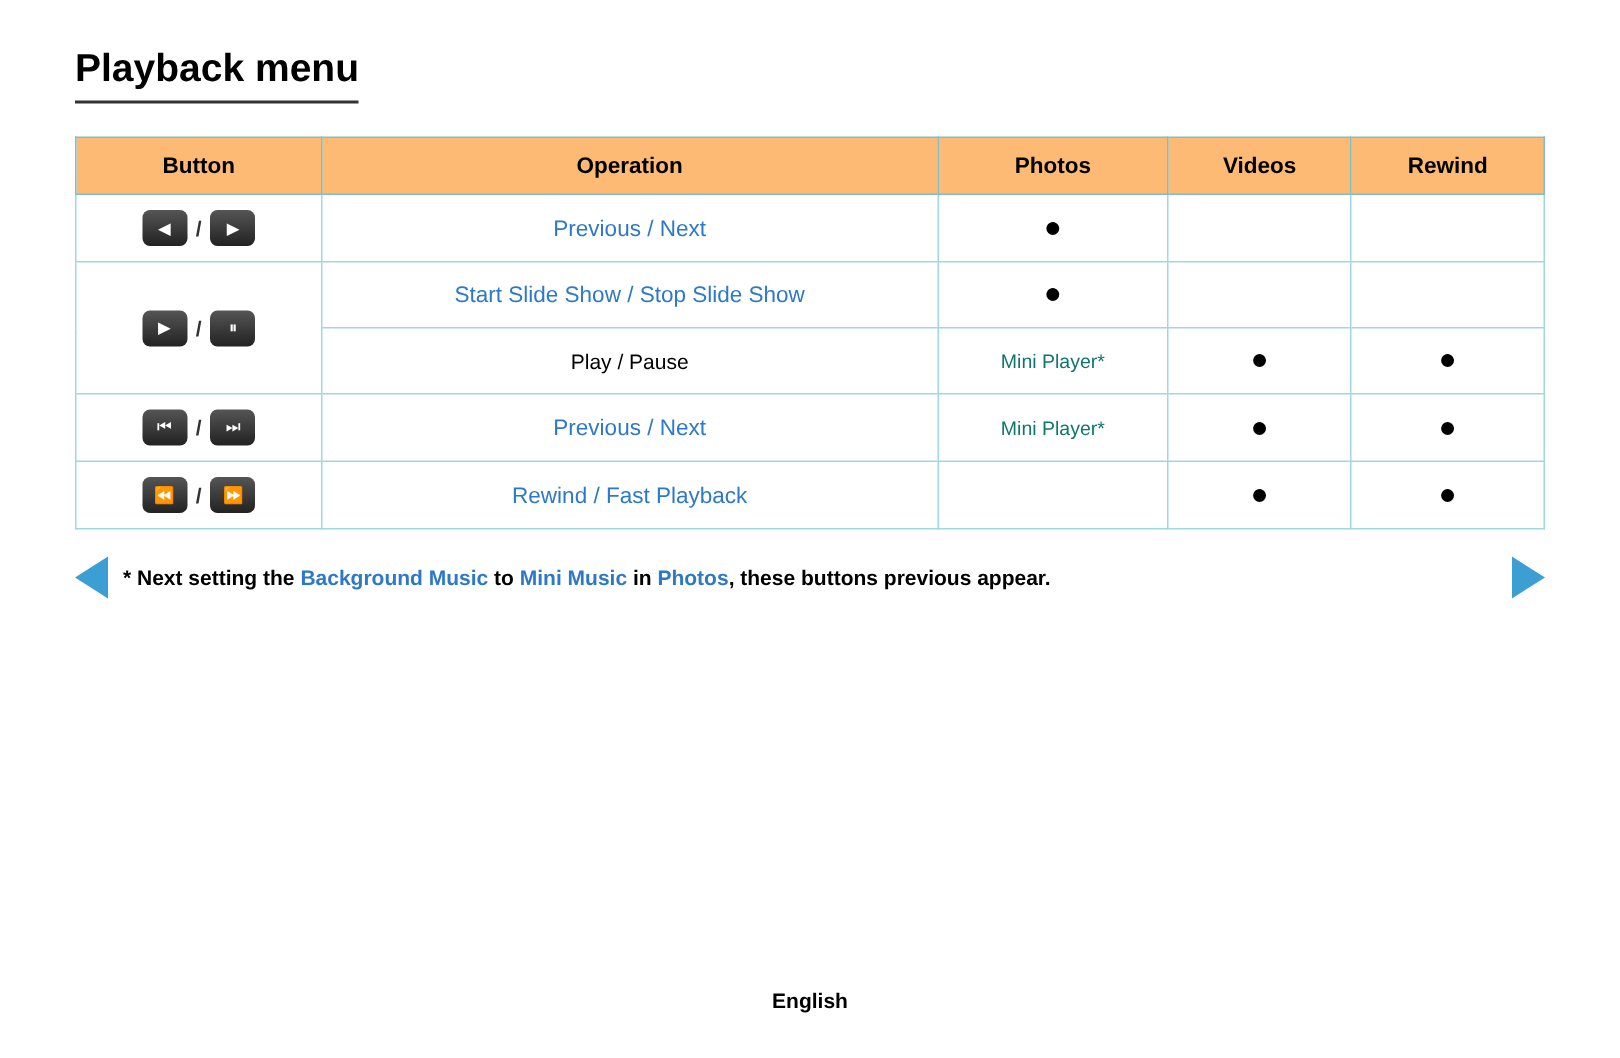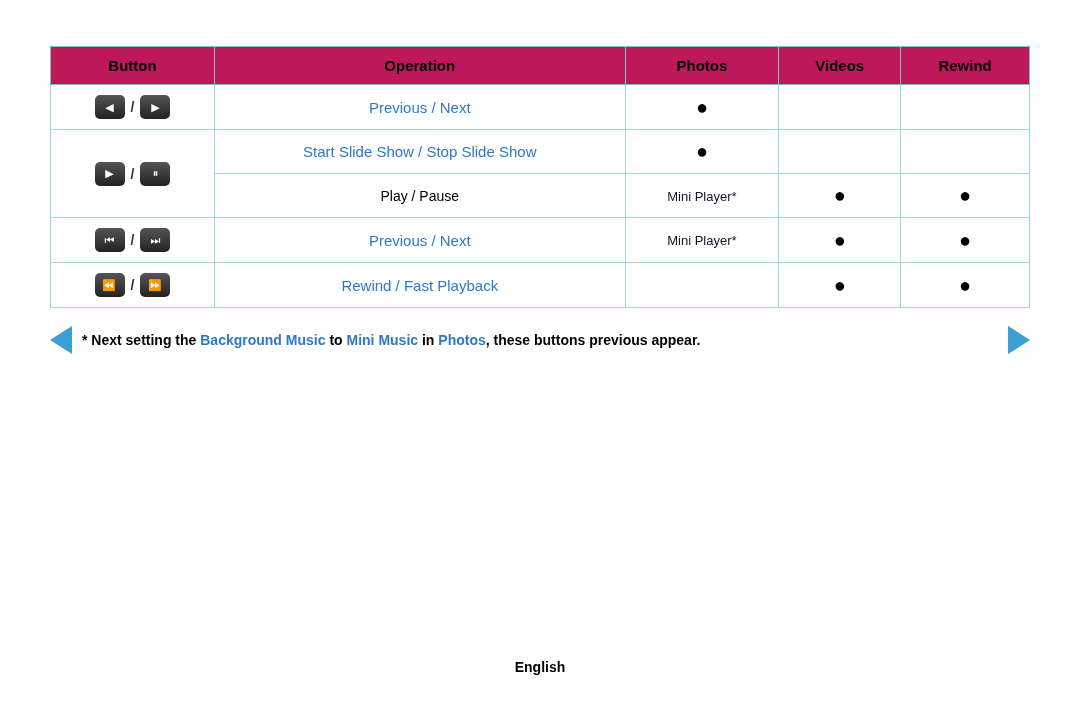--- a/index.html
+++ b/index.html
@@ -26,21 +26,21 @@
       display: inline-block;
     }
 
     table {
       width: 100%;
       border-collapse: collapse;
       margin-top: 16px;
     }
 
     thead tr th {
-      background-color: #be185d;
+      background-color: #fdba74;
       font-weight: bold;
       font-size: 15px;
       padding: 10px 14px;
       border: 1px solid #7bbfcc;
       text-align: center;
     }
 
     thead tr th:first-child {
       text-align: center;
     }
@@ -57,21 +57,21 @@
       font-size: 14px;
     }
 
     tbody tr td:nth-child(2) {
       color: #2e79c7;
       font-weight: normal;
       font-size: 15px;
     }
 
     .mini-player {
-      color: #0f172a;
+      color: #0f766e;
       font-size: 13px;
     }
 
     .bullet {
       font-size: 20px;
     }
 
     .btn-cell {
       display: flex;
       align-items: center;
@@ -142,20 +142,21 @@
       border-top: 14px solid transparent;
       border-bottom: 14px solid transparent;
       border-left: 22px solid #3b9fd4;
       cursor: pointer;
     }
   </style>
 </head>
 <body>
 
 <div class="page-wrapper">
+  <h1>Playback menu</h1>
 
   <table>
     <thead>
       <tr>
         <th>Button</th>
         <th>Operation</th>
         <th>Photos</th>
         <th>Videos</th>
         <th>Rewind</th>
       </tr>

